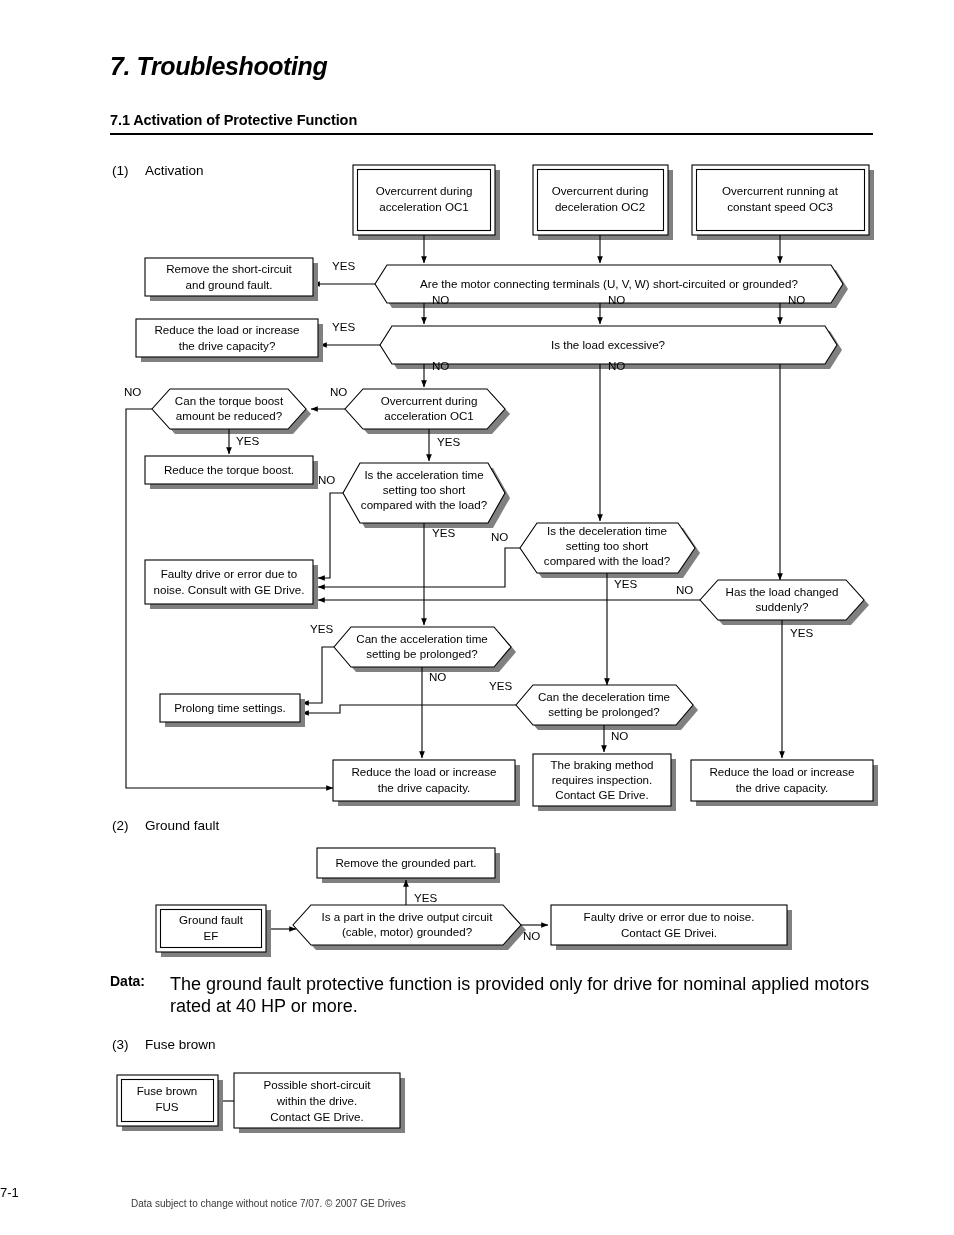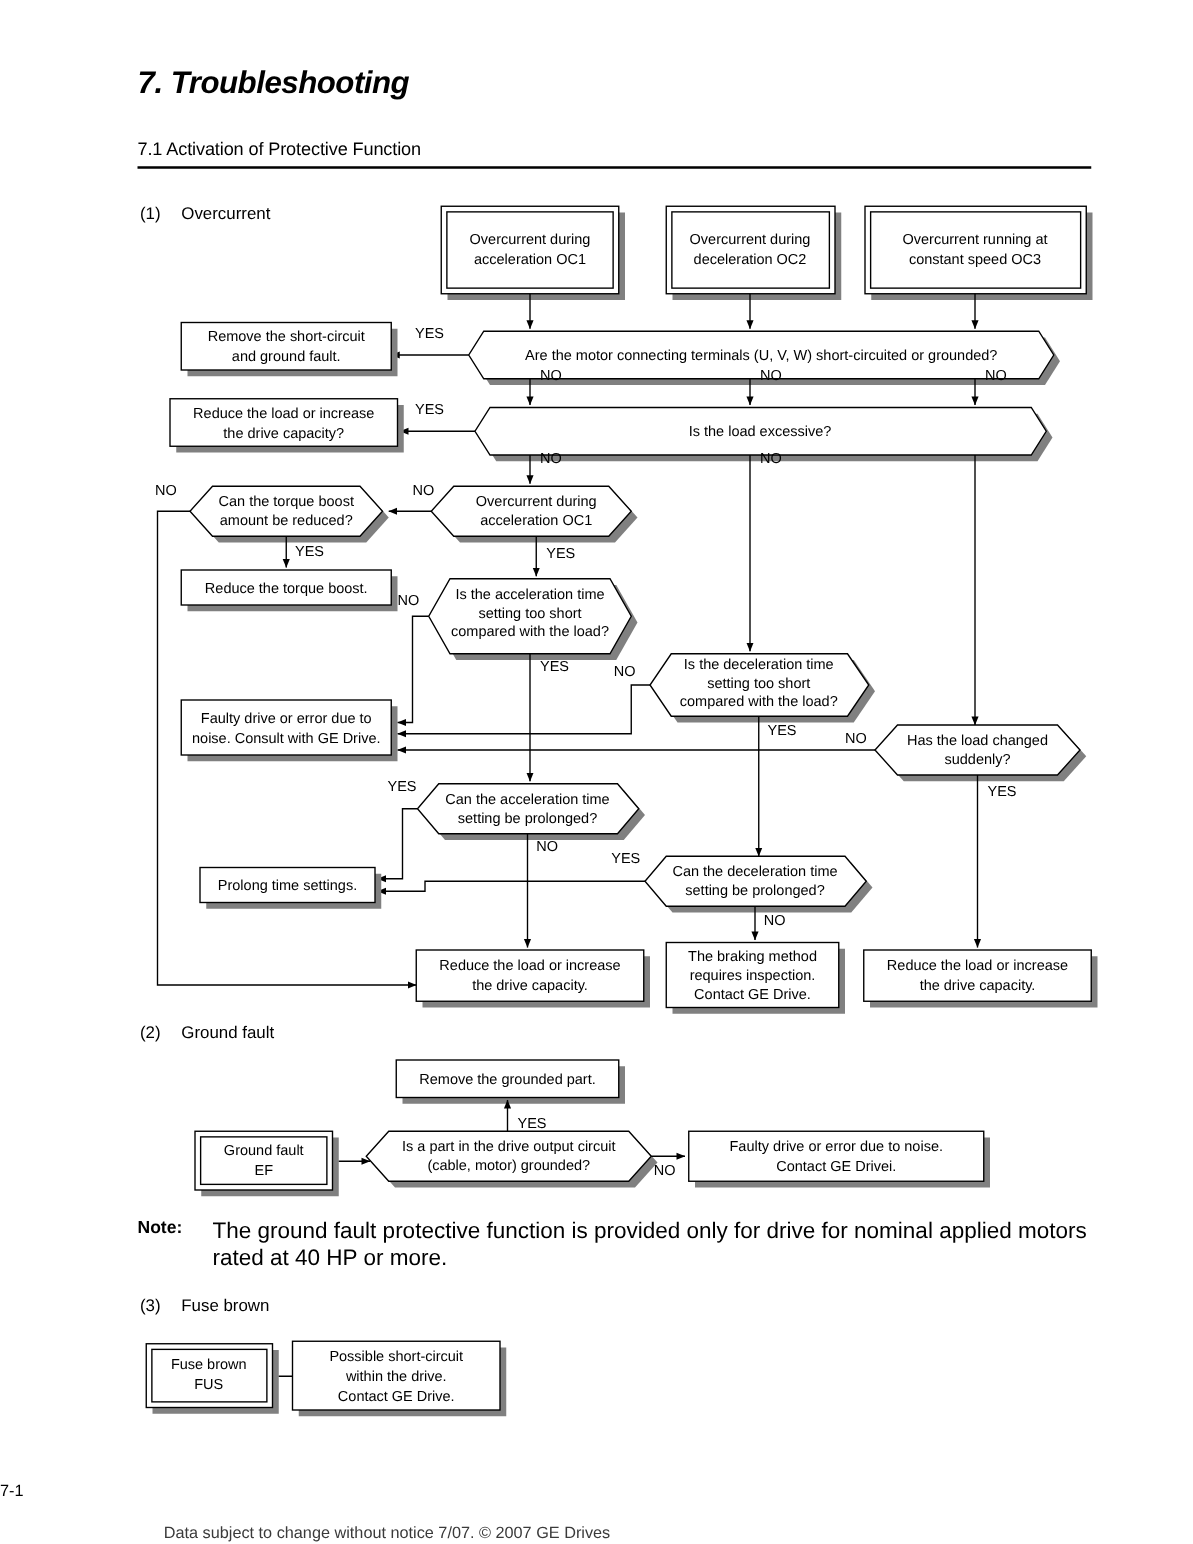--- a/index.html
+++ b/index.html
@@ -30,21 +30,21 @@
     font-style: italic;
     letter-spacing: -0.4px;
     font-stretch: condensed;
     white-space: nowrap;
   }
   .section-title {
     position: absolute;
     left: 110px;
     top: 112px;
     font-size: 14.5px;
-    font-weight: normal;
+    font-weight: bold;
     letter-spacing: -0.1px;
     white-space: nowrap;
   }
   .section-rule {
     position: absolute;
     left: 110px;
     top: 133px;
     width: 763px;
     height: 2px;
     background: #000000;
@@ -73,24 +73,23 @@
     width: 700px;
     font-size: 18px;
     line-height: 22px;
   }
 
   
   .footer-note {
     position: absolute;
     left: 131px;
     top: 1198px;
-    font-size: 13px;
+    font-size: 10px;
     color: #3a3a3a;
     white-space: nowrap;
-    margin-top: 20px;
   }
   .page-number {
     position: absolute;
     left: 0;
     top: 1185px;
     width: 954px;
     text-align: left;
     font-size: 13px;
   }
 
@@ -115,21 +114,21 @@
 </head>
 <body>
 
 <div id="page">
 
   <div class="chapter-title">7. Troubleshooting</div>
   <div class="section-title">7.1 Activation of Protective Function</div>
   <div class="section-rule"></div>
 
   <div class="part-num" style="left:112px; top:163px;">(1)</div>
-  <div class="part-label" style="left:145px; top:163px;">Overcurrent</div>
+  <div class="part-label" style="left:145px; top:163px;">Activation</div>
 
   <div class="flow" style="left:0px; top:0px;">
   <svg width="954" height="815" viewBox="0 0 954 815">
     <defs>
       <marker id="ah" markerWidth="7" markerHeight="7" refX="6.2" refY="3" orient="auto">
         <path d="M0,0.4 L6.4,3 L0,5.6 z" fill="#000000"></path>
       </marker>
     </defs>
 
     <g>
@@ -384,21 +383,21 @@
 
     <g>
       <rect class="shadow" x="512" y="70" width="236" height="40"></rect>
       <rect class="shape-fill" x="507" y="65" width="236" height="40"></rect>
       <text class="lbl" x="625" y="81" text-anchor="middle">Faulty drive or error due to noise.</text>
       <text class="lbl" x="625" y="97" text-anchor="middle">Contact GE Drivei.</text>
     </g>
   </svg>
   </div>
 
-  <div class="note-word">Note:</div>
+  <div class="note-word">Data:</div>
   <div class="note-body">The ground fault protective function is provided only for drive for nominal applied motors rated at 40 HP or more.</div>
 
   <div class="part-num" style="left:112px; top:1037px;">(3)</div>
   <div class="part-label" style="left:145px; top:1037px;">Fuse brown</div>
 
   <div class="flow" style="left:0px; top:1065px;">
   <svg width="954" height="90" viewBox="0 0 954 90">
     <defs>
       <marker id="ah3" markerWidth="7" markerHeight="7" refX="6.2" refY="3" orient="auto">
         <path d="M0,0.4 L6.4,3 L0,5.6 z" fill="#000000"></path>

